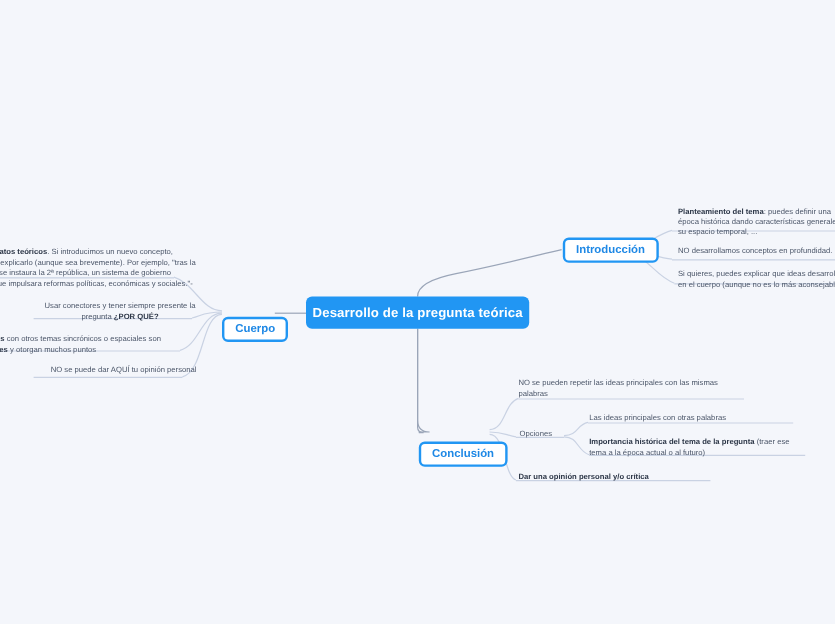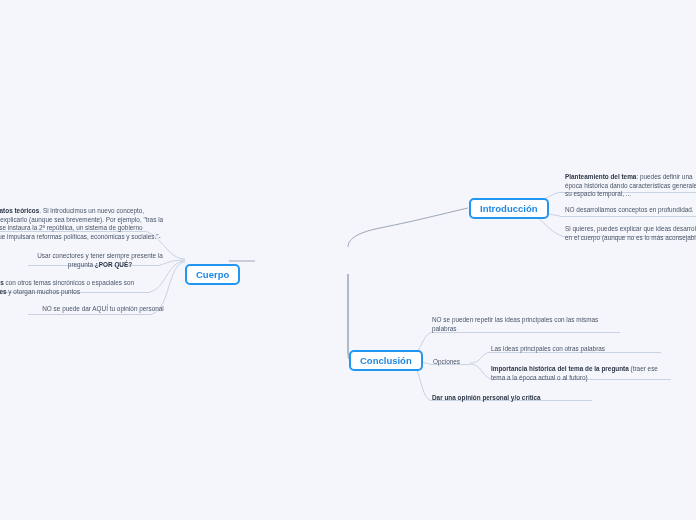--- a/index.html
+++ b/index.html
@@ -59,21 +59,21 @@
     padding: 4px 9px;
   }
   .branch-node .branch-label {
     color: #1e88e5;
     font-size: 9.5px;
     font-weight: bold;
     white-space: nowrap;
   }
   #node-introduccion { left: 469px; top: 198px; }
   #node-cuerpo       { left: 185px; top: 264px; }
-  #node-conclusion   { left: 349px; top: 350px; align-items: center; }
+  #node-conclusion   { left: 349px; top: 368px; align-items: center; }
   
   .leaf {
     position: absolute;
     font-size: 6.4px;
     line-height: 1.35;
     color: #4a5568;
     box-sizing: border-box;
   }
   .leaf.left  { text-align: left; }
   .leaf.center{ text-align: center; }
@@ -138,20 +138,23 @@
       <path d="M470,364 C482,364 481,376 491,379"></path>
 
       <path d="M432,332.5 L620,332.5"></path>
       <path d="M430,364.5 L470,364.5"></path>
       <path d="M430,400.5 L592,400.5"></path>
       <path d="M490,352.5 L661,352.5"></path>
       <path d="M491,379.5 L671,379.5"></path>
     </g>
   </svg>
 
+  <div class="root-node" id="node-root">
+    <span class="root-label">Desarrollo de la pregunta teórica</span>
+  </div>
 
   <div class="branch-node" id="node-introduccion">
     <span class="branch-label">Introducción</span>
   </div>
 
   <div class="leaf left" id="leaf-planteamiento">
     <b>Planteamiento del tema</b><span>: puedes definir una época histórica dando características generales, su espacio temporal, ...</span>
   </div>
 
   <div class="leaf left" id="leaf-nodesarrollo">

